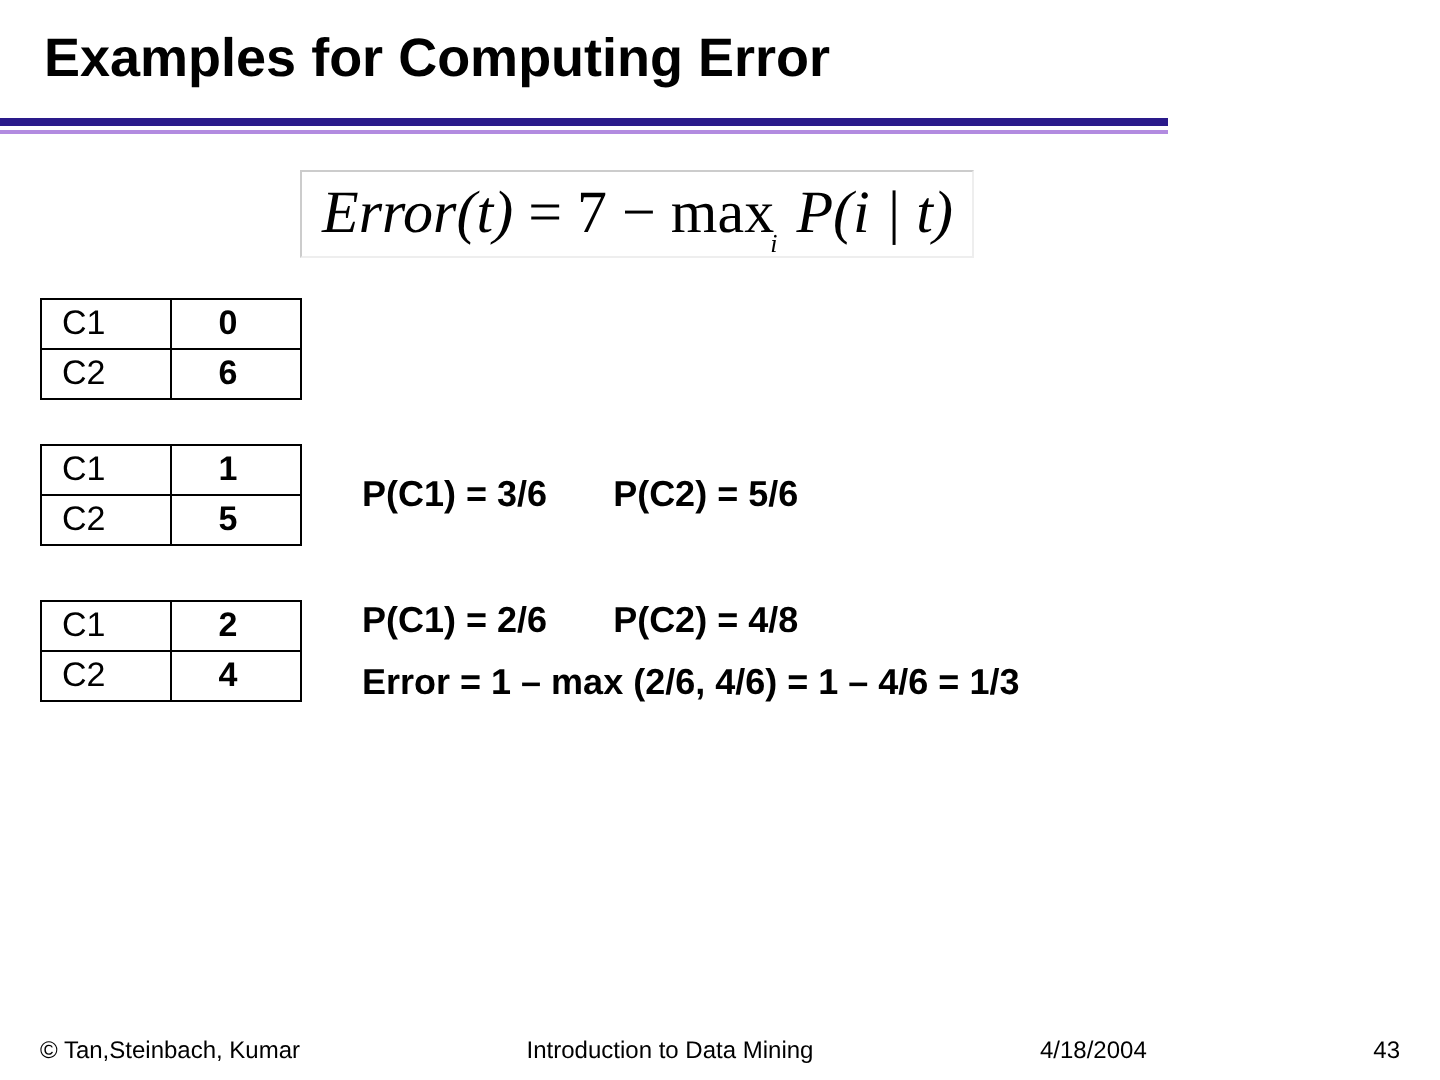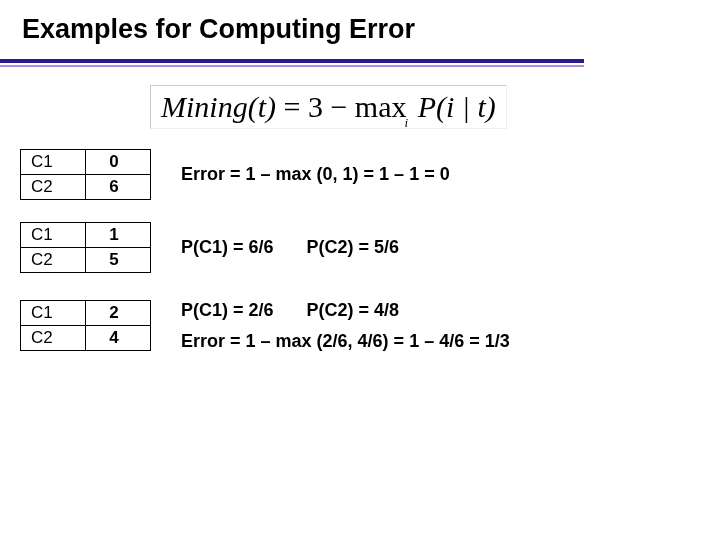--- a/index.html
+++ b/index.html
@@ -110,61 +110,60 @@
 
 <div class="slide">
 
   <div class="title">Examples for Computing Error</div>
   <div class="rule"></div>
   <div class="rule2"></div>
 
   <div class="body">
 
     <div class="formula">
-      <span>Mining</span><span>(</span><span>t</span><span>) </span>
-      <span style="font-style:normal;">= 3 − max</span><span class="sub">i</span>
+      <span>Error</span><span>(</span><span>t</span><span>) </span>
+      <span style="font-style:normal;">= 7 − max</span><span class="sub">i</span>
       <span>P(i | t)</span>
     </div>
 
     
     <div class="row">
       <table class="tbl">
         <tbody>
             <tr>
           <td>C1</td>
           <td>0</td>
         </tr>
         <tr>
           <td>C2</td>
           <td>6</td>
         </tr>
       </tbody>
         </table>
       <div class="calc">
-        <div>Error = 1 – max (0, 1) = 1 – 1 = 0</div>
       </div>
     </div>
 
     
     <div class="row">
       <table class="tbl">
         <tbody>
             <tr>
           <td>C1</td>
           <td>1</td>
         </tr>
         <tr>
           <td>C2</td>
           <td>5</td>
         </tr>
       </tbody>
         </table>
       <div class="calc">
         <div class="line1">
-          <span>P(C1) = 6/6</span>
+          <span>P(C1) = 3/6</span>
           <span class="p2">P(C2) = 5/6</span>
         </div>
       </div>
     </div>
 
     
     <div class="row">
       <table class="tbl">
         <tbody>
             <tr>
@@ -181,14 +180,20 @@
         <div class="line1">
           <span>P(C1) = 2/6</span>
           <span class="p2">P(C2) = 4/8</span>
         </div>
         <div>Error = 1 – max (2/6, 4/6) = 1 – 4/6 = 1/3</div>
       </div>
     </div>
 
   </div>
 
+  <div class="footer">
+    <span>© Tan,Steinbach, Kumar</span>
+    <span>Introduction to Data Mining</span>
+    <span>4/18/2004</span>
+    <span class="pg">43</span>
+  </div>
 
 </div>
 
 </body></html>

